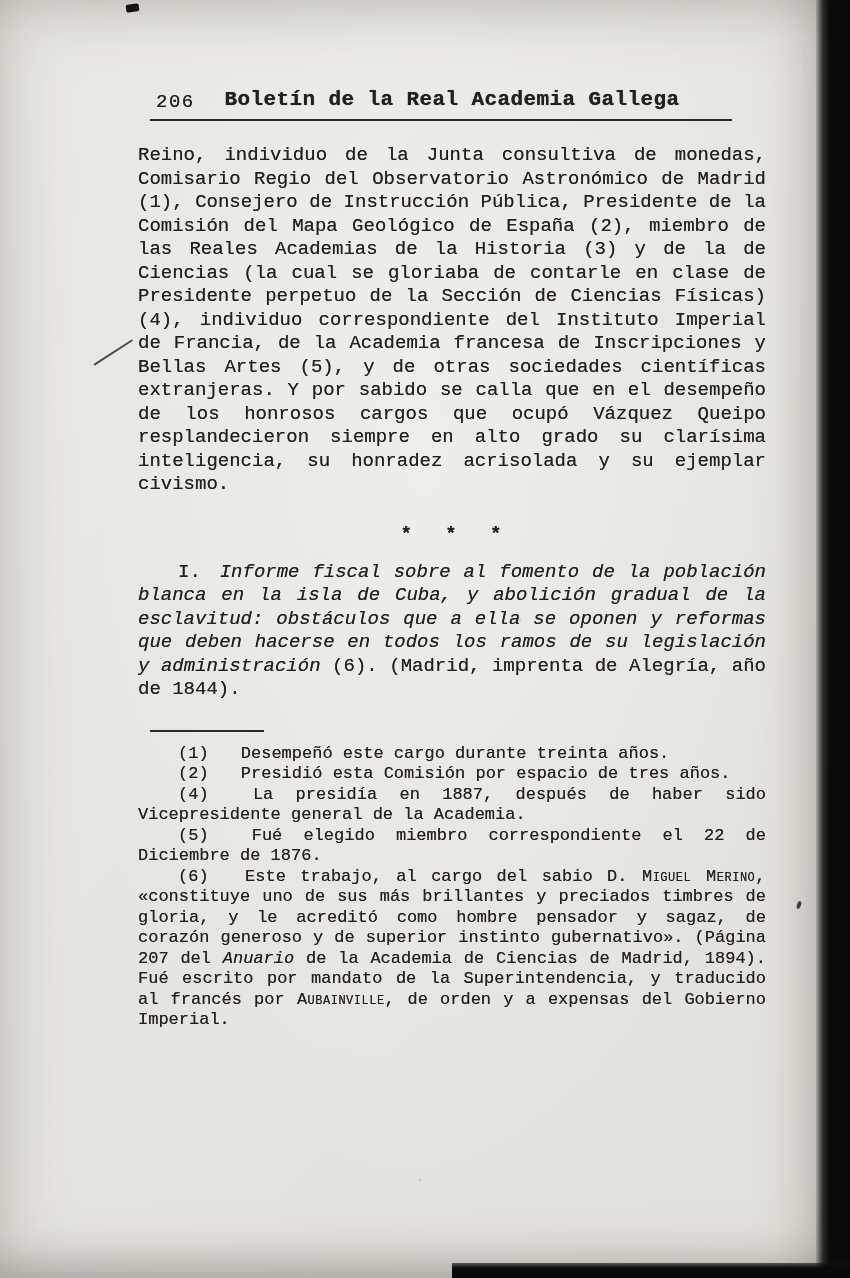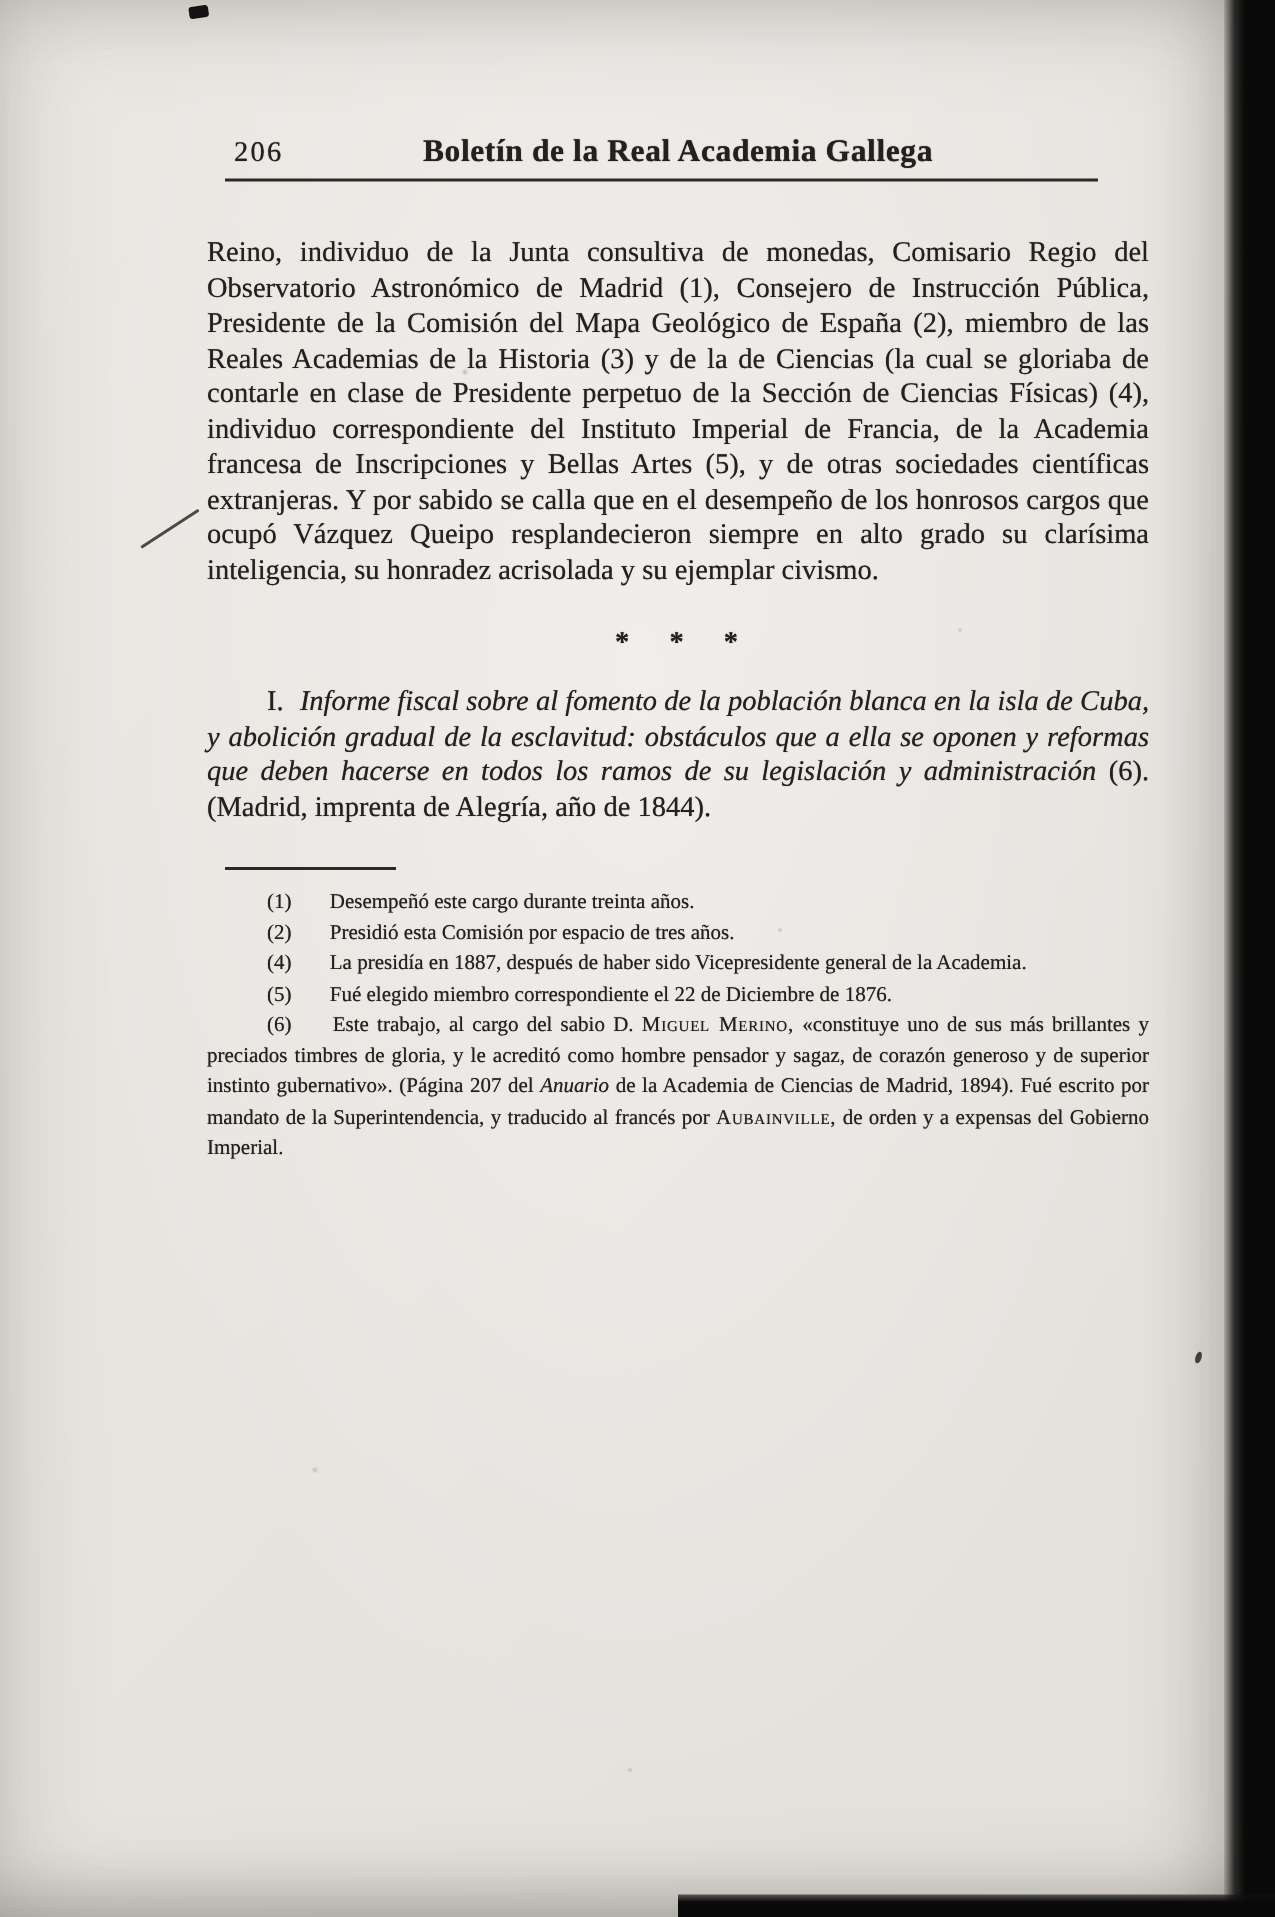--- a/index.html
+++ b/index.html
@@ -17,21 +17,21 @@
       radial-gradient(circle 1px at 520px 620px, rgba(40,38,34,0.22), transparent 2px),
       radial-gradient(circle 1.5px at 210px 980px, rgba(40,38,34,0.2), transparent 2.5px),
       radial-gradient(circle 1px at 640px 420px, rgba(40,38,34,0.2), transparent 2px),
       radial-gradient(circle 1px at 420px 1180px, rgba(40,38,34,0.22), transparent 2px),
       radial-gradient(ellipse at 50% 35%, rgba(255,255,255,0.35), rgba(255,255,255,0) 65%),
       linear-gradient(135deg, #eae8e3 0%, #e7e5e0 45%, #e2e0da 100%);
     box-shadow:
       inset 0 0 70px rgba(95,90,78,0.28),
       inset -55px 0 60px -25px rgba(55,50,44,0.35),
       inset 0 -30px 40px -20px rgba(70,65,58,0.22);
-    font-family: Liberation Serif, serif;
+    font-family: Liberation Mono, monospace;
     color: #23211d;
   }
 
   .page-content {
     position: absolute;
     left: 138px;
     top: 88px;
     width: 628px;
   }
 
@@ -51,21 +51,21 @@
     letter-spacing: 0.4px;
     text-shadow: 0 0 0.7px rgba(25,23,20,0.9);
   }
   .header-rule {
     width: 582px;
     margin: 5px 0 0 12px;
     border-top: 2.5px solid #2c2a25;
   }
 
   .body-par {
-    margin-top: 36px;
+    margin-top: 23px;
     font-size: 19px;
     line-height: 23.5px;
     text-align: justify;
     text-indent: 40px;
     text-shadow: 0 0 0.55px rgba(35,33,29,0.75);
   }
   .no-indent { text-indent: 0; }
 
   .asterisk-sep {
     margin-top: 26px;
@@ -82,21 +82,21 @@
   .work-numeral { margin-right: 6px; }
   .work-title { font-style: italic; margin-top: 33px; }
 
   .footnote-rule {
     width: 114px;
     margin: 28px 0 0 12px;
     border-top: 2px solid #2c2a25;
   }
   .footnotes { margin-top: 12px; }
   .footnote {
-    font-size: 14px;
+    font-size: 17px;
     line-height: 20.5px;
     text-align: justify;
     text-indent: 40px;
     text-shadow: 0 0 0.5px rgba(35,33,29,0.7);
   }
   .fn-label { margin-right: 22px; }
   .smallcaps { font-variant: small-caps; letter-spacing: 0.5px; }
   .fn-italic { font-style: italic; }
 
   

